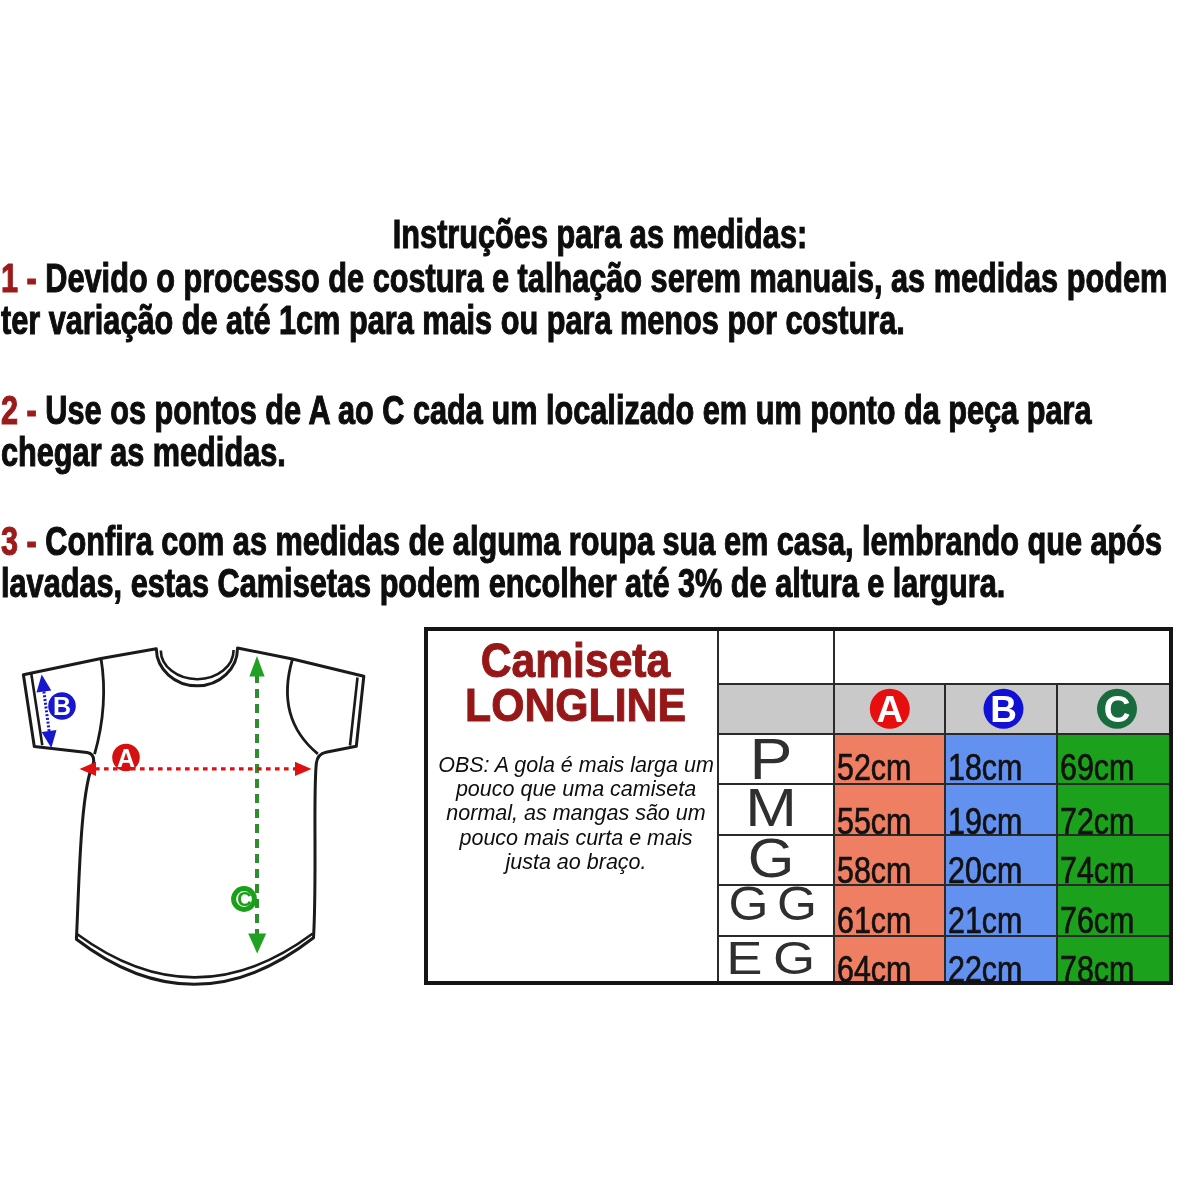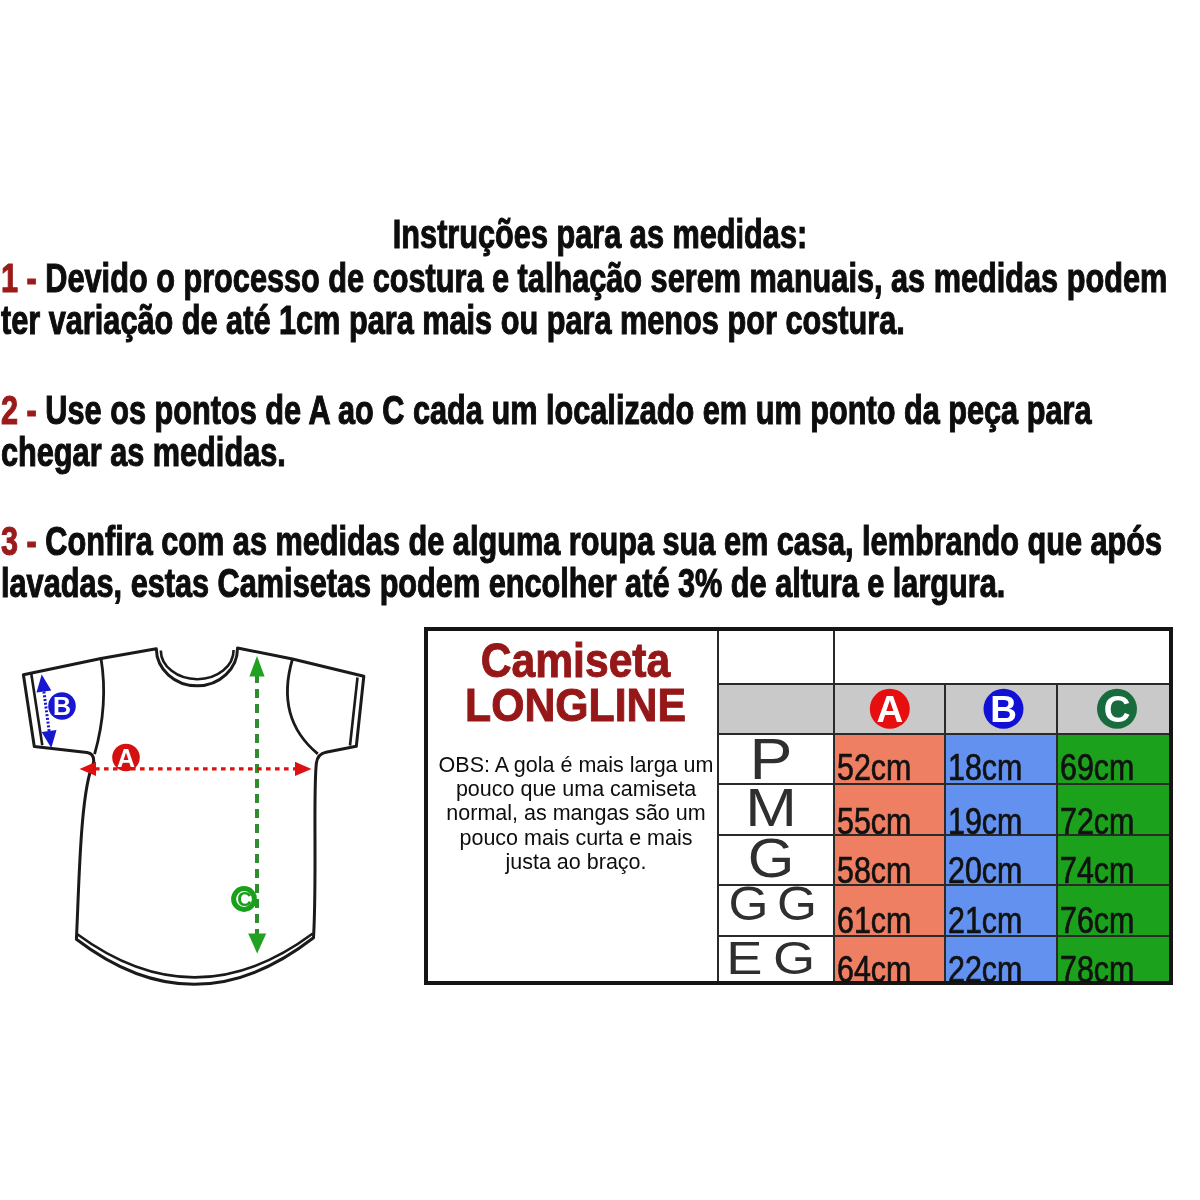--- a/index.html
+++ b/index.html
@@ -72,21 +72,21 @@
   <circle cx="465.8" cy="81.8" r="20" fill="#e60e0e"></circle>
   <text x="465.8" y="94.7" font-size="37" font-weight="bold" fill="#fff" text-anchor="middle" font-family="Liberation Sans">A</text>
   <circle cx="579.5" cy="81.8" r="20" fill="#1111d6"></circle>
   <text x="579.5" y="94.7" font-size="37" font-weight="bold" fill="#fff" text-anchor="middle" font-family="Liberation Sans">B</text>
   <circle cx="693" cy="81.8" r="20" fill="#186b3c"></circle>
   <text x="693" y="94.7" font-size="37" font-weight="bold" fill="#fff" text-anchor="middle" font-family="Liberation Sans">C</text>
 </svg>
 
 <div style="position:absolute;left:430px;top:634.7px;width:291px;text-align:center;font-weight:bold;font-size:49px;line-height:50px;color:#951717;transform:scaleX(0.87);transform-origin:50% 0;white-space:nowrap;-webkit-text-stroke:1px;">Camiseta</div>
 <div style="position:absolute;left:430px;top:679.7px;width:291px;text-align:center;font-weight:bold;font-size:47px;line-height:50px;color:#951717;transform:scaleX(0.91);transform-origin:50% 0;white-space:nowrap;-webkit-text-stroke:1px;">LONGLINE</div>
-<div style="position:absolute;left:430.5px;top:752.5px;width:291px;text-align:center;font-size:21.5px;line-height:24.4px;color:#0e0e0e;">OBS: A gola é mais larga um<br>pouco que uma camiseta<br>normal, as mangas são um<br>pouco mais curta e mais<br>justa ao braço.</div>
+<div style="position:absolute;left:430.5px;top:752.5px;width:291px;text-align:center;font-size:21.5px;line-height:24.4px;color:#0e0e0e;font-style:italic;">OBS: A gola é mais larga um<br>pouco que uma camiseta<br>normal, as mangas são um<br>pouco mais curta e mais<br>justa ao braço.</div>
 
 <div style="position:absolute;left:719px;top:733.5px;width:104px;text-align:center;font-size:57px;line-height:50px;color:#2f2f2f;transform:scaleX(1.13);transform-origin:50% 0;">P</div>
 <div style="position:absolute;left:719px;top:782.6px;width:104px;text-align:center;font-size:53px;line-height:50px;color:#2f2f2f;transform:scaleX(1.17);transform-origin:50% 0;">M</div>
 <div style="position:absolute;left:719px;top:832.9px;width:104px;text-align:center;font-size:56px;line-height:50px;color:#2f2f2f;transform:scaleX(1.07);transform-origin:50% 0;">G</div>
 <div style="position:absolute;left:719.5px;top:879.2px;width:114px;text-align:center;font-size:48px;line-height:50px;color:#2f2f2f;letter-spacing:8px;transform:scaleX(1.07);transform-origin:50% 0;">GG</div>
 <div style="position:absolute;left:719.3px;top:932.9px;width:114px;text-align:center;font-size:46px;line-height:50px;color:#2f2f2f;letter-spacing:9px;transform:scaleX(1.18);transform-origin:50% 0;">EG</div>
 
 <div style="position:absolute;left:837px;top:747.9px;font-size:36.5px;line-height:40px;color:#111;transform:scaleX(0.8325);transform-origin:0 0;white-space:nowrap;-webkit-text-stroke:0.7px;">52cm</div>
 <div style="position:absolute;left:948px;top:747.9px;font-size:36.5px;line-height:40px;color:#111;transform:scaleX(0.8325);transform-origin:0 0;white-space:nowrap;-webkit-text-stroke:0.7px;">18cm</div>
 <div style="position:absolute;left:1060px;top:747.9px;font-size:36.5px;line-height:40px;color:#111;transform:scaleX(0.8325);transform-origin:0 0;white-space:nowrap;-webkit-text-stroke:0.7px;">69cm</div>

